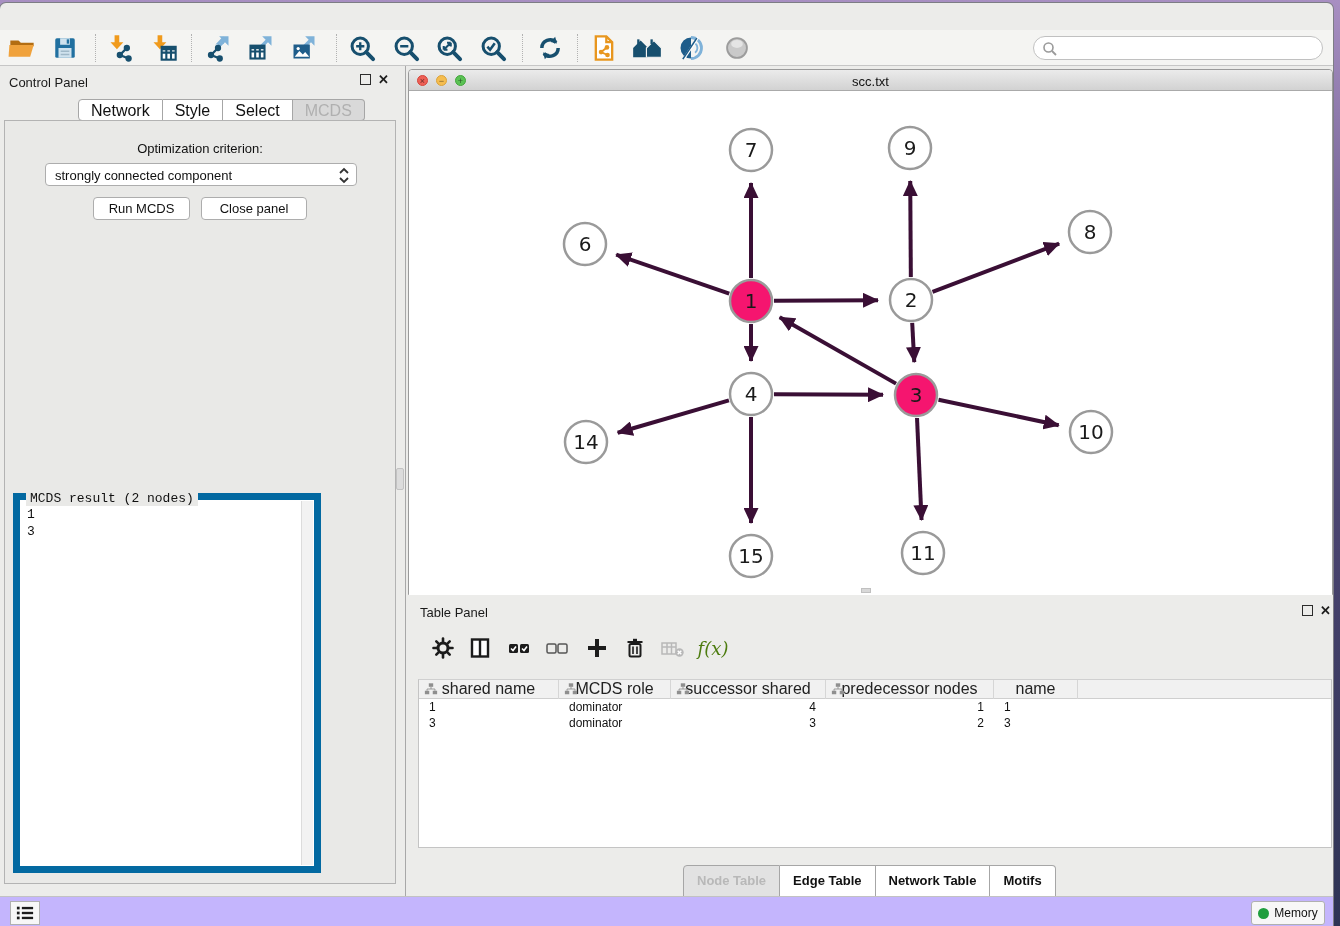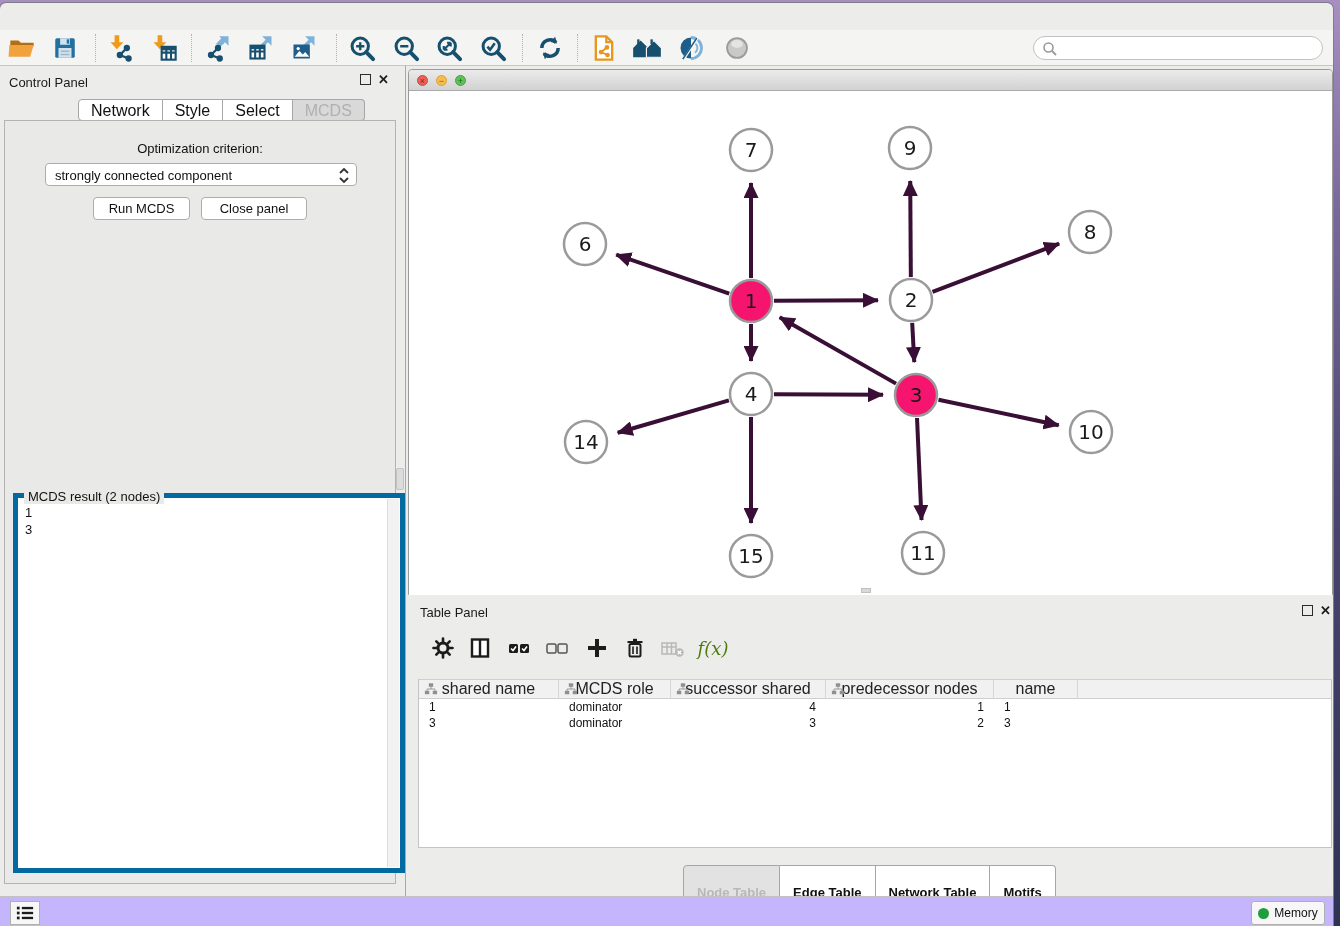--- a/index.html
+++ b/index.html
@@ -47,22 +47,22 @@
     background:#e9e9e7; border:1px solid #b3b3b3; }
   .opt-label { position:absolute; top:20px; width:100%; text-align:center;
     font-size:13px; color:#111; }
   .cp-select { position:absolute; left:40px; top:42px; width:312px; height:23px;
     background:#fff; border:1px solid #adadad; border-radius:4px; font-size:13px; }
   .cp-select .val { position:absolute; left:9px; top:4px; color:#111; }
   .cp-select svg { position:absolute; right:6px; top:3px; }
   .cp-btn { position:absolute; top:76px; height:23px; background:#fff;
     border:1px solid #adadad; border-radius:4px; font-size:13px; text-align:center;
     line-height:21px; color:#111; }
-  .mcds-fieldset { position:absolute; left:8px; top:372px; width:392px; height:380px;
-    border:5px solid #0369a1; background:#fff; }
+  .mcds-fieldset { position:absolute; left:8px; top:372px; width:308px; height:380px;
+    border:7px solid #0369a1; background:#fff;font-family:Liberation Mono, monospace; }
   .mcds-legend { position:absolute; left:6px; top:-9px; background:#e9e9e7;
     padding:0 4px; font-size:13px; color:#111; }
   .mcds-lines { position:absolute; left:0; top:2px; width:362px; bottom:2px;
     font-size:13px; color:#111; padding:4px 0 0 7px; line-height:17px; }
   .mcds-scroll { position:absolute; right:1px; top:1px; width:12px; bottom:1px;
     background:#f2f2f2; border-left:1px solid #dcdcdc; }
 
   
   .vsplit-line { position:absolute; left:405px; top:63px; width:1px; height:830px; background:#a8a8a8; }
   .vsplit-handle { position:absolute; left:396px; top:465px; width:8px; height:22px;
@@ -91,21 +91,21 @@
   .fx { font-family:"DejaVu Serif", serif; font-style:italic; font-size:18px; color:#4d7c0f; }
   .tp-table { position:absolute; left:10px; top:80px; width:914px; height:169px;
     background:#fff; border:1px solid #c4c4c4; border-top:1px solid #d0d0d0; }
   .tp-head { display:flex; height:19px; background:#f1f1f1; border-bottom:1px solid #cfcfcf; }
   .th { position:relative; height:19px; border-right:1px solid #d6d6d6; font-size:16px;
     color:#222; text-align:center; line-height:18px; }
   .th svg { position:absolute; left:5px; top:2px; }
   .tp-row { display:flex; height:16px; font-size:12px; color:#111; }
   .td { height:16px; line-height:16px; padding:0 10px; white-space:nowrap; }
   .tp-tabs { position:absolute; left:275px; top:266px; height:23px; display:flex; }
-  .tp-tab { height:40px; padding:16px 13px; background:#fff; border:1px solid #a6a6a6;
+  .tp-tab { height:40px; padding:4px 13px; background:#fff; border:1px solid #a6a6a6;
     border-left:none; font-size:13px; font-weight:bold; line-height:22px; color:#111; }
   .tp-tab:first-child { border-left:1px solid #a6a6a6; border-radius:4px 0 0 4px; }
   .tp-tab:last-child { border-radius:0 4px 4px 0; }
   .tp-tab.active { background:#e2e2e2; color:#b8b8b8; }
 
   
   #statusbar { position:absolute; left:0; top:893px; width:100%; height:34px;
     background:#c4b5fd; border-top:1px solid #c2c2c2; }
   .sb-left-btn { position:absolute; left:10px; top:4px; width:30px; height:24px;
     background:#f7f7f7; border:1px solid #b0b0b0; display:flex; align-items:center;
@@ -315,20 +315,21 @@
   </div>
 
   <div class="vsplit-line"></div>
   <div class="vsplit-handle"></div>
 
   <div id="net-window">
     <div class="net-titlebar">
       <div class="nl" style="left:8px;background:#ee6056;border:1px solid #d5453c">×</div>
       <div class="nl" style="left:27px;background:#f5bd4f;border:1px solid #dba33a">−</div>
       <div class="nl" style="left:46px;background:#5bc254;border:1px solid #43a63d">+</div>
+      <div class="net-title">scc.txt</div>
     </div>
     <svg class="net-canvas" width="923" height="504">
         <defs>
           <marker id="arrow" markerUnits="userSpaceOnUse" markerWidth="18" markerHeight="15" refX="15" refY="7.5" orient="auto">
             <path d="M0,0 L16,7.5 L0,15 z" fill="#3A0F35"></path>
           </marker>
         </defs>
         <line x1="342" y1="187" x2="342" y2="92" stroke="#3A0F35" stroke-width="4" marker-end="url(#arrow)"></line>
         <line x1="320.2466915728205" y1="202.5304904798239" x2="207.21126861290972" y2="163.71712235503526" stroke="#3A0F35" stroke-width="4" marker-end="url(#arrow)"></line>
         <line x1="364.99955079441025" y1="209.85625280753493" x2="469.00064451236784" y2="209.2062459717977" stroke="#3A0F35" stroke-width="4" marker-end="url(#arrow)"></line>

